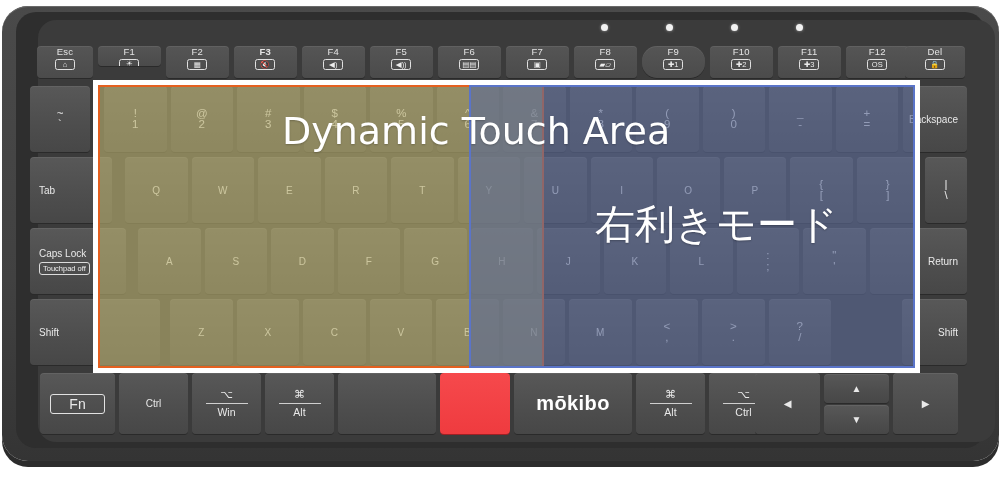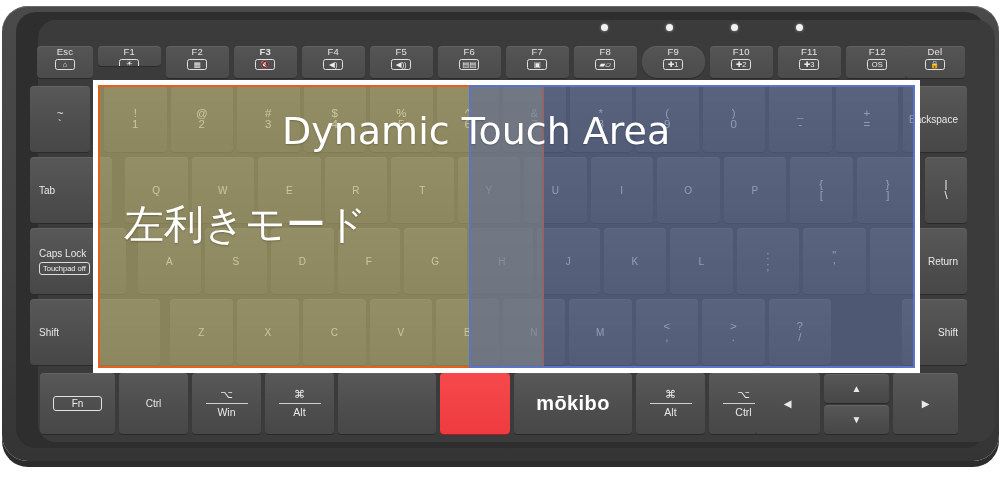--- a/index.html
+++ b/index.html
@@ -74,21 +74,21 @@
     white-space:nowrap;
   }
   .key.caps{ flex-direction:column; align-items:flex-start; padding-left:9px; justify-content:center; }
 
   .key.bottomrow{ flex-direction:column; gap:1px; }
   .key .mod-top{ font-size:11px; line-height:1.1; }
   .key .mod-div{ width:42px; height:1px; background:#cfcfcf; margin:2px 0; }
   .key .mod-bot{ font-size:10.5px; line-height:1.1; }
   .fnbox{
     border:1.3px solid #e2e2e2; border-radius:3px;
-    padding:1px 18px; font-size:10px;
+    padding:1px 18px; font-size:14px;
   }
   .key.redkey{
     background:linear-gradient(180deg,#f6494c 0%,#ef3b3f 100%);
     box-shadow:0 1px 0 #9e2024;
   }
   .key.space .brand{
     font-size:20px; font-weight:700; letter-spacing:.4px; color:#fff;
   }
   .arrow-glyph{ font-size:10px; color:#e9e9e9; }
 
@@ -436,16 +436,16 @@
       </div>
       <div class="key " style="left: 893px; top: 373px; width: 65px; height: 61px;">
         <span class="arrow-glyph">▶</span>
       </div>
     </div>
 
   <div id="touch-overlay">
     <div class="zone zone-left"></div>
     <div class="zone zone-right"></div>
     <div id="label-title">Dynamic Touch Area</div>
-    <div class="zone-label" id="label-left">左利きモード</div>
+    <div class="zone-label" id="label-right">右利きモード</div>
   </div>
 
 </div>
 
 </body></html>

